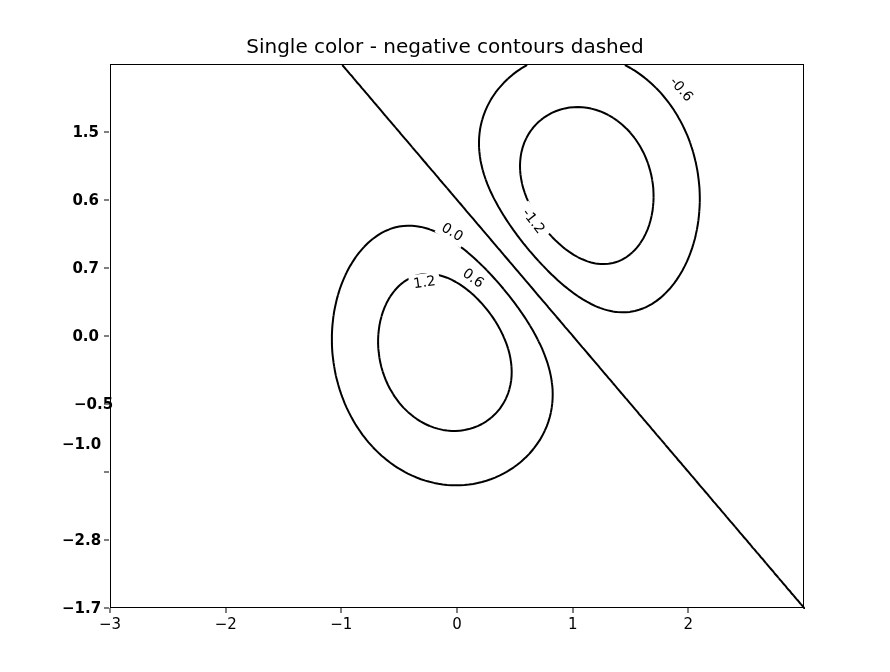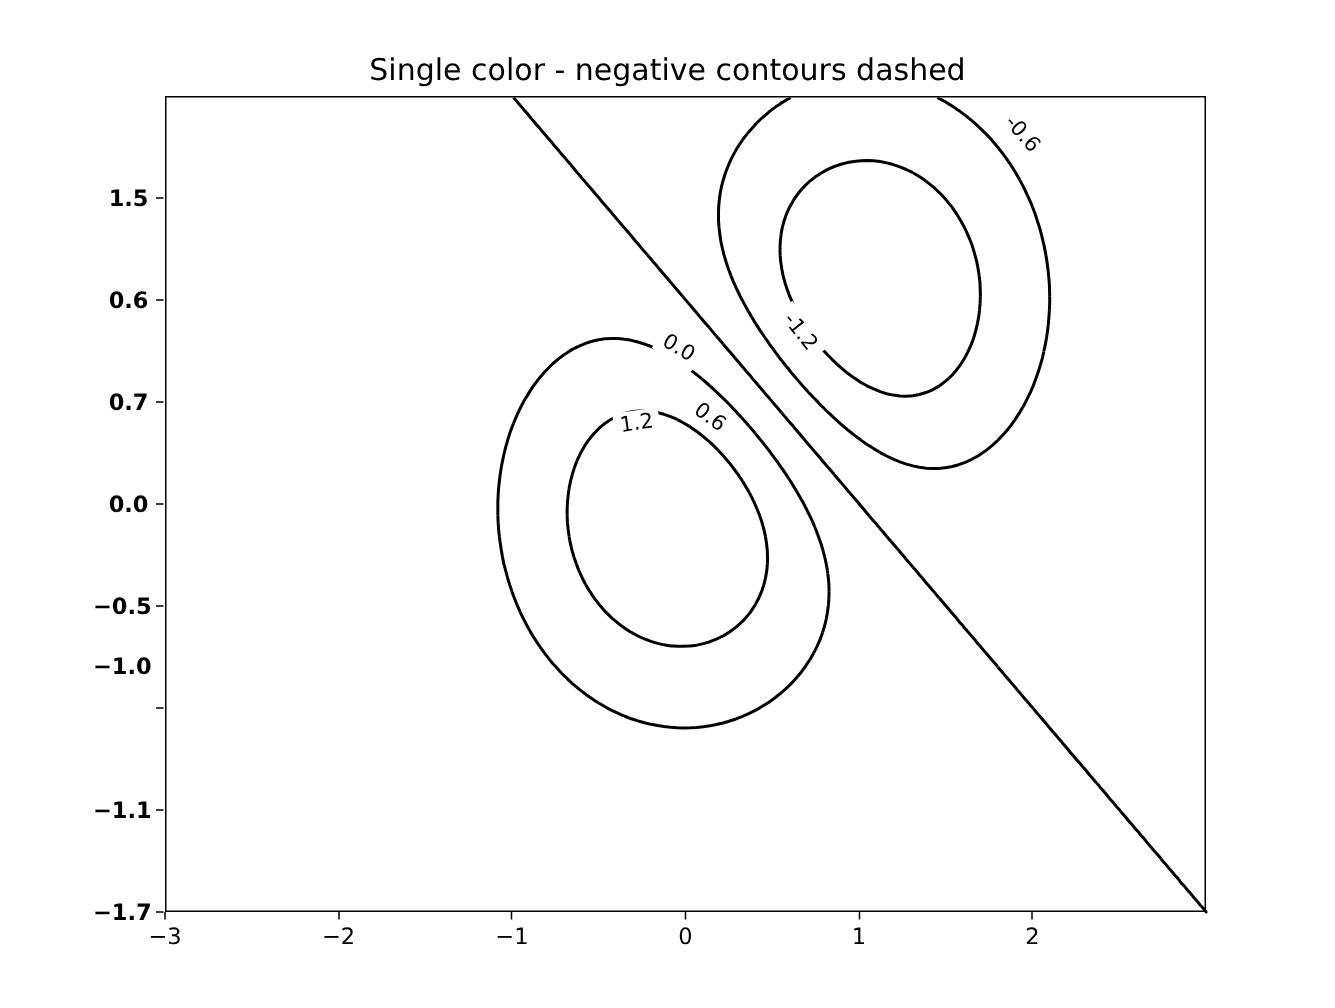--- a/index.html
+++ b/index.html
@@ -149,27 +149,27 @@
   <div class="tick-mark-x" style="left:572.7px"></div>
   <div class="tick-label-x" style="left:572.7px">1</div>
 
   <div class="tick-mark-x" style="left:688.3px"></div>
   <div class="tick-label-x" style="left:688.3px">2</div>
 
   <div class="tick-mark-y" style="top:608.0px"></div>
   <div class="tick-label-y" style="top:608.0px; left:62px; width:36px">−1.7</div>
 
   <div class="tick-mark-y" style="top:540.0px"></div>
-  <div class="tick-label-y" style="top:540.0px; left:62px; width:36px">−1.1</div>
+  <div class="tick-label-y" style="top:540.0px; left:62px; width:36px">−2.8</div>
 
   <div class="tick-mark-y" style="top:472.0px"></div>
   <div class="tick-label-y" style="top:444px; left:62px; width:36px">−1.0</div>
 
   <div class="tick-mark-y" style="top:404.0px"></div>
-  <div class="tick-label-y" style="top:404.0px; left:62px; width:36px">−0.5</div>
+  <div class="tick-label-y" style="top:404.0px; left:74px; width:36px">−0.5</div>
 
   <div class="tick-mark-y" style="top:336.0px"></div>
   <div class="tick-label-y" style="top:336.0px; left:72px; width:27px">0.0</div>
 
   <div class="tick-mark-y" style="top:268.0px"></div>
   <div class="tick-label-y" style="top:268.0px; left:72px; width:27px">0.7</div>
 
   <div class="tick-mark-y" style="top:200.0px"></div>
   <div class="tick-label-y" style="top:200.0px; left:72px; width:27px">0.6</div>
 

